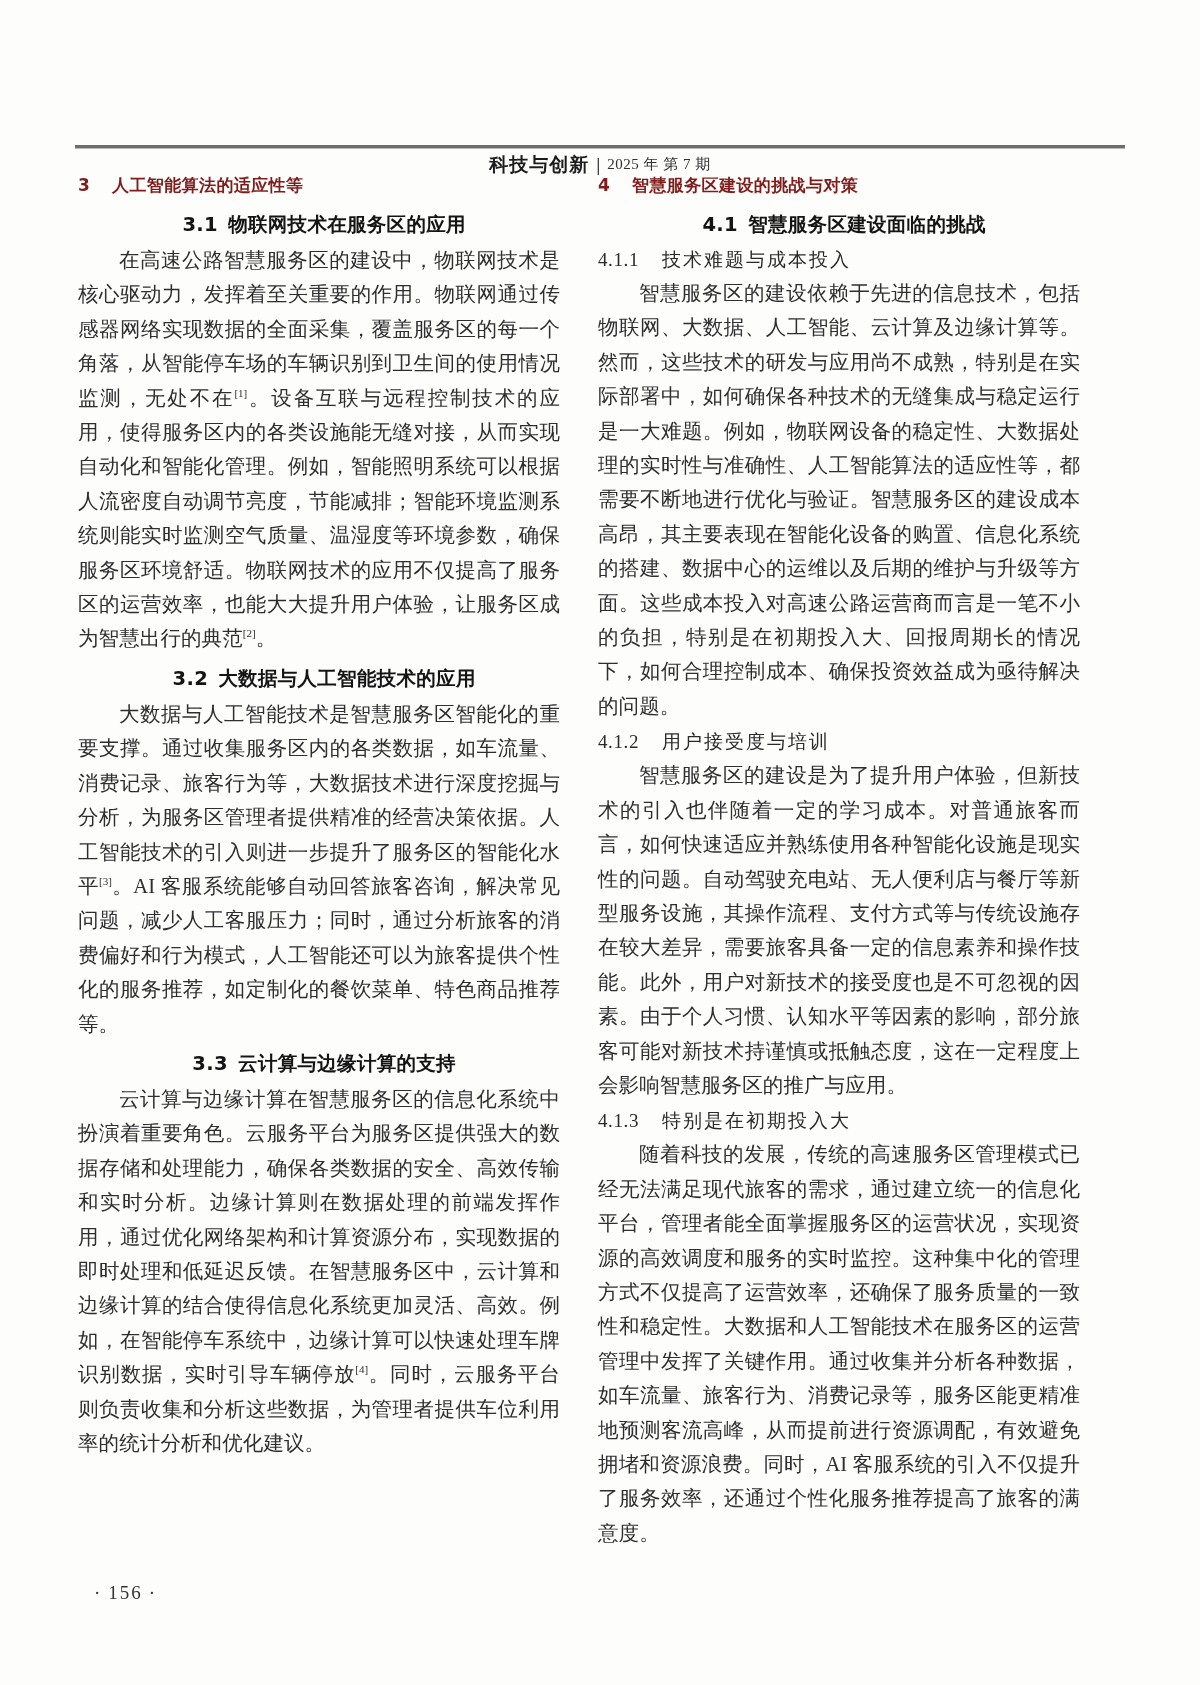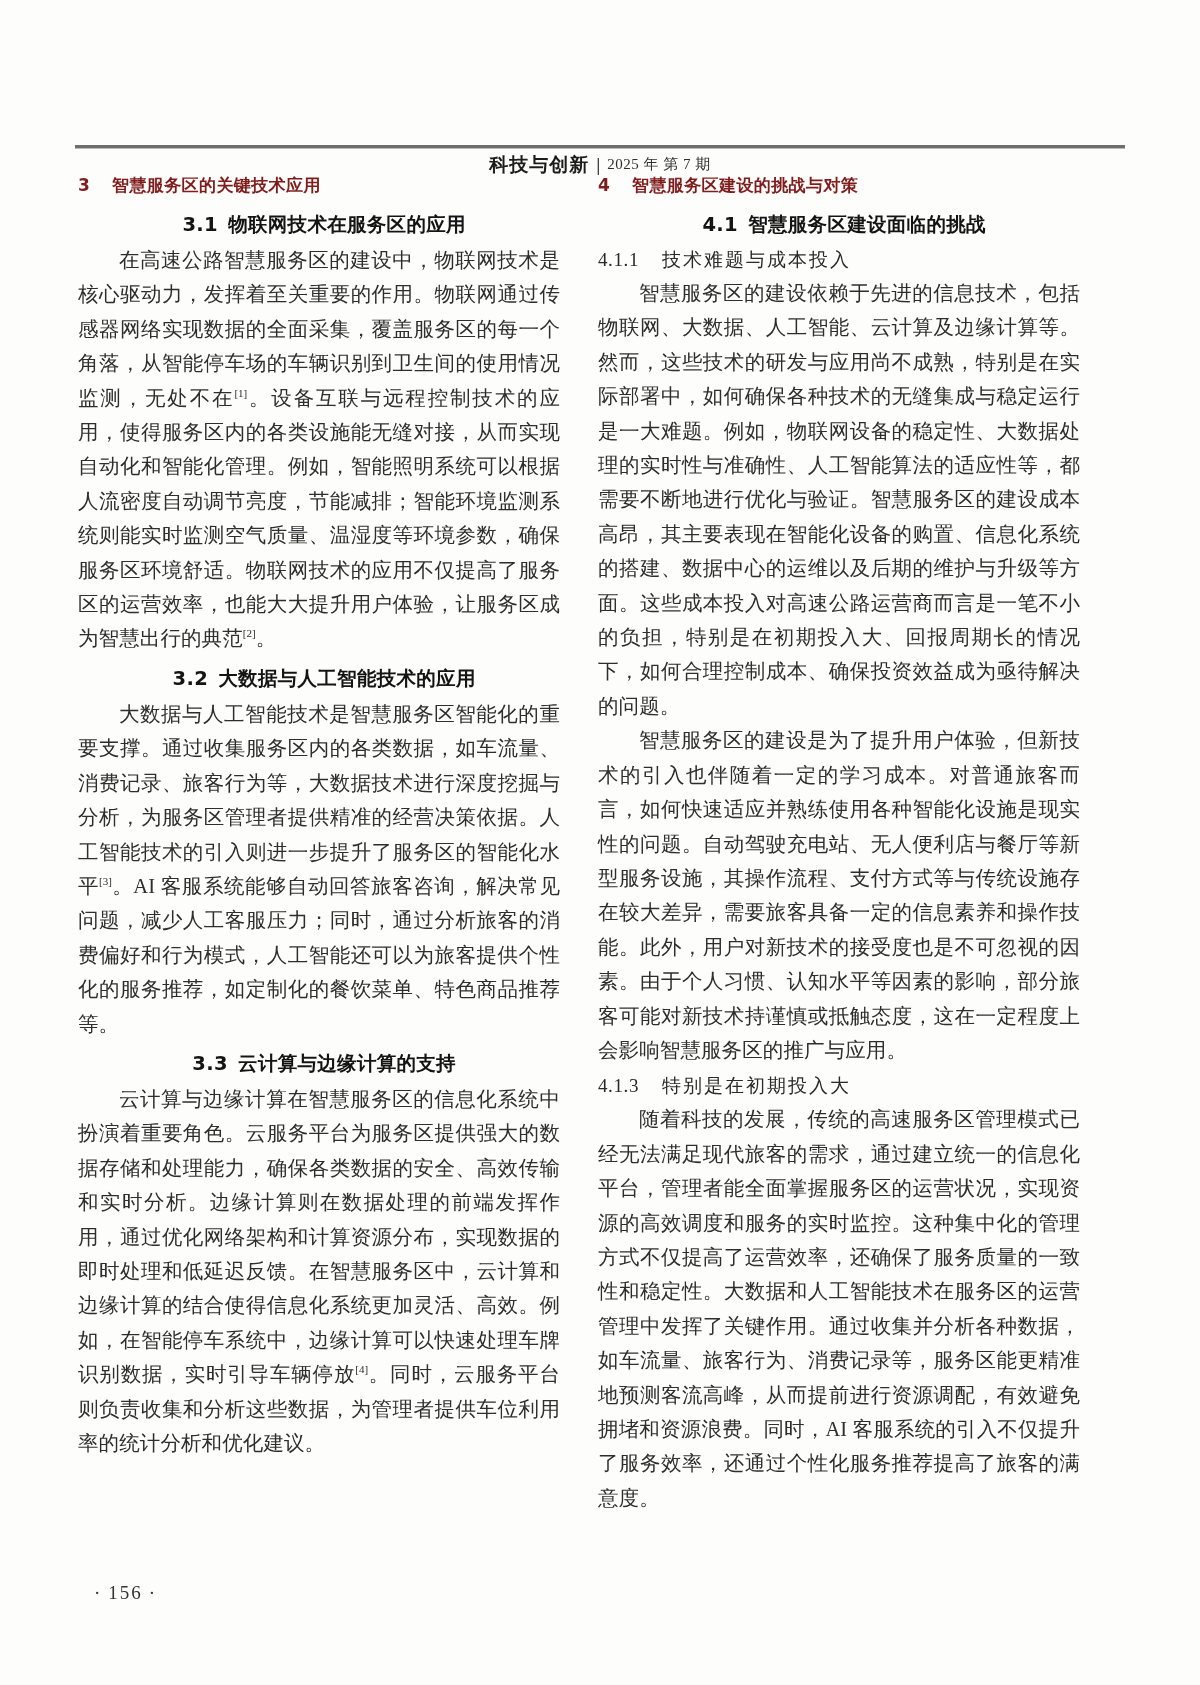--- a/index.html
+++ b/index.html
@@ -180,21 +180,21 @@
     </div>
   </div>
   <div class="header-rule"></div>
 
   <div class="columns">
 
     <div class="col">
 
 
       <h2 class="h1">
-        <span class="num">3</span><span class="ttl">智慧服务区的关键技术应用</span>
+        <span class="num">3</span><span class="ttl">人工智能算法的适应性等</span>
       </h2>
 
       <h3 class="h2">
         <span class="num">3.1</span><span class="ttl">物联网技术在服务区的应用</span>
       </h3>
       <p class="body indent"><span>在高速公路智慧服务区的建设中，物联网技术是核心驱动力，发挥着至关重要的作用。物联网通过传感器网络实现数据的全面采集，覆盖服务区的每一个角落，从智能停车场的车辆识别到卫生间的使用情况监测，无处不在</span><sup class="ref">[1]</sup><span>。设备互联与远程控制技术的应用，使得服务区内的各类设施能无缝对接，从而实现自动化和智能化管理。例如，智能照明系统可以根据人流密度自动调节亮度，节能减排；智能环境监测系统则能实时监测空气质量、温湿度等环境参数，确保服务区环境舒适。物联网技术的应用不仅提高了服务区的运营效率，也能大大提升用户体验，让服务区成为智慧出行的典范</span><sup class="ref">[2]</sup><span>。</span></p>
 
       <h3 class="h2">
         <span class="num">3.2</span><span class="ttl">大数据与人工智能技术的应用</span>
       </h3>
@@ -215,20 +215,23 @@
 
       <h3 class="h2">
         <span class="num">4.1</span><span class="ttl">智慧服务区建设面临的挑战</span>
       </h3>
 
       <h4 class="h3">
         <span class="num">4.1.1</span><span class="ttl">技术难题与成本投入</span>
       </h4>
       <p class="body indent">智慧服务区的建设依赖于先进的信息技术，包括物联网、大数据、人工智能、云计算及边缘计算等。然而，这些技术的研发与应用尚不成熟，特别是在实际部署中，如何确保各种技术的无缝集成与稳定运行是一大难题。例如，物联网设备的稳定性、大数据处理的实时性与准确性、人工智能算法的适应性等，都需要不断地进行优化与验证。智慧服务区的建设成本高昂，其主要表现在智能化设备的购置、信息化系统的搭建、数据中心的运维以及后期的维护与升级等方面。这些成本投入对高速公路运营商而言是一笔不小的负担，特别是在初期投入大、回报周期长的情况下，如何合理控制成本、确保投资效益成为亟待解决的问题。</p>
 
+      <h4 class="h3">
+        <span class="num">4.1.2</span><span class="ttl">用户接受度与培训</span>
+      </h4>
       <p class="body indent">智慧服务区的建设是为了提升用户体验，但新技术的引入也伴随着一定的学习成本。对普通旅客而言，如何快速适应并熟练使用各种智能化设施是现实性的问题。自动驾驶充电站、无人便利店与餐厅等新型服务设施，其操作流程、支付方式等与传统设施存在较大差异，需要旅客具备一定的信息素养和操作技能。此外，用户对新技术的接受度也是不可忽视的因素。由于个人习惯、认知水平等因素的影响，部分旅客可能对新技术持谨慎或抵触态度，这在一定程度上会影响智慧服务区的推广与应用。</p>
 
       <h4 class="h3">
         <span class="num">4.1.3</span><span class="ttl">特别是在初期投入大</span>
       </h4>
       <p class="body indent">随着科技的发展，传统的高速服务区管理模式已经无法满足现代旅客的需求，通过建立统一的信息化平台，管理者能全面掌握服务区的运营状况，实现资源的高效调度和服务的实时监控。这种集中化的管理方式不仅提高了运营效率，还确保了服务质量的一致性和稳定性。大数据和人工智能技术在服务区的运营管理中发挥了关键作用。通过收集并分析各种数据，如车流量、旅客行为、消费记录等，服务区能更精准地预测客流高峰，从而提前进行资源调配，有效避免拥堵和资源浪费。同时，AI 客服系统的引入不仅提升了服务效率，还通过个性化服务推荐提高了旅客的满意度。</p>
 
     </div>
   </div>
 

